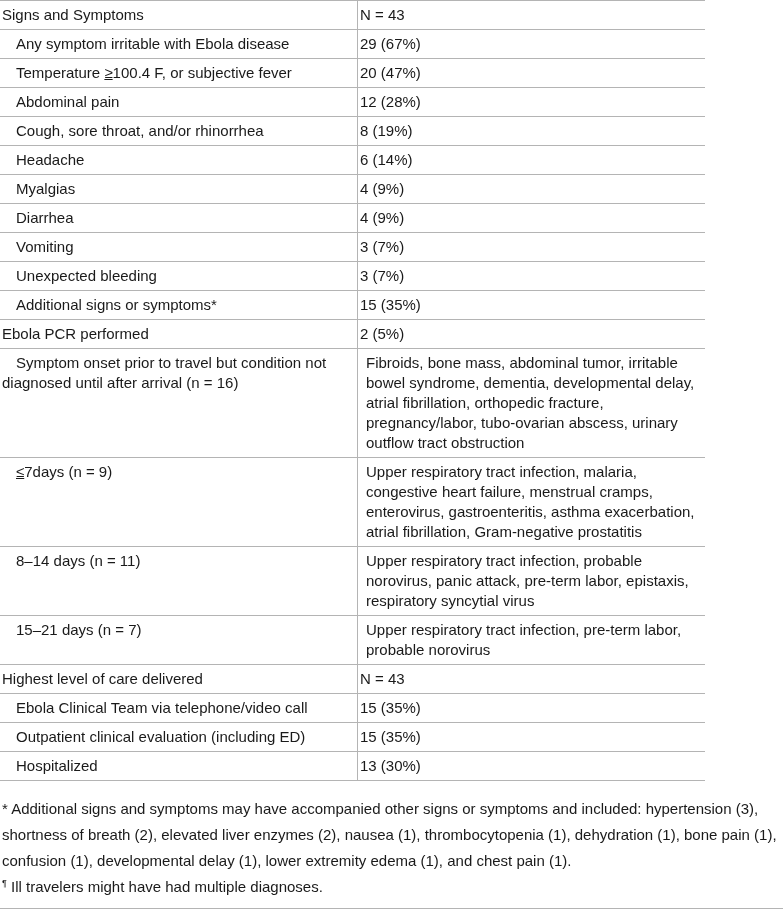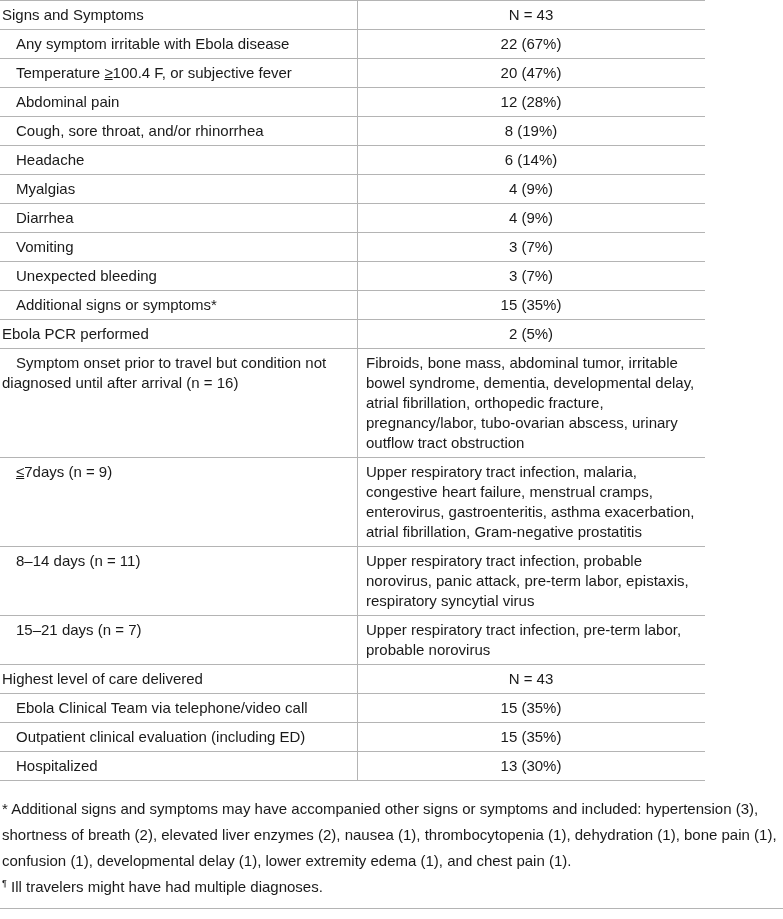--- a/index.html
+++ b/index.html
@@ -1,20 +1,20 @@
 <!DOCTYPE html>
 <html><head>
 <meta charset="utf-8">
 <style>
   html, body { margin:0; padding:0; background:#ffffff; }
   body { width:783px; height:919px; overflow:hidden; font-family:"Liberation Sans", sans-serif; color:#1a1a1a; font-size:15px; }
   table.t { border-collapse:collapse; width:705px; table-layout:fixed; }
   table.t td { border-top:1px solid #b4b4b4; border-bottom:1px solid #b4b4b4; vertical-align:top; padding:4px 3px 4px 2px; line-height:20px; }
   table.t td.l { width:352px; border-right:1px solid #b4b4b4; }
-  table.t td.r { text-align:center; }
+  table.t td.r { text-align:left; }
   table.t td.rl { text-align:left; padding-left:8px;margin-top:48px; }
   td.ind { padding-left:16px !important; }
   td.ind2 { text-indent:14px; }
   sup { font-size:9px; line-height:0; }
   .ge { text-decoration:underline; }
   .fn { padding:0 0 0 2px; font-size:15px; line-height:26px; }
   .fn1 { margin-top:15px; }
   .hr { border-top:1px solid #b4b4b4; margin-top:8px; }
   .doi { padding:8px 18px 0 2px; font-size:15px; }
 </style>
@@ -22,21 +22,21 @@
 <body>
 
 <table class="t">
   <tbody>
     <tr>
       <td class="l">Signs and Symptoms</td>
       <td class="r">N = 43</td>
     </tr>
     <tr>
       <td class="l ind">Any symptom irritable with Ebola disease</td>
-      <td class="r">22 (67%)</td>
+      <td class="r">29 (67%)</td>
     </tr>
     <tr>
       <td class="l ind"><span>Temperature </span><span class="ge">≥</span><span>100.4 F, or subjective fever</span></td>
       <td class="r">20 (47%)</td>
     </tr>
     <tr>
       <td class="l ind">Abdominal pain</td>
       <td class="r">12 (28%)</td>
     </tr>
     <tr>

